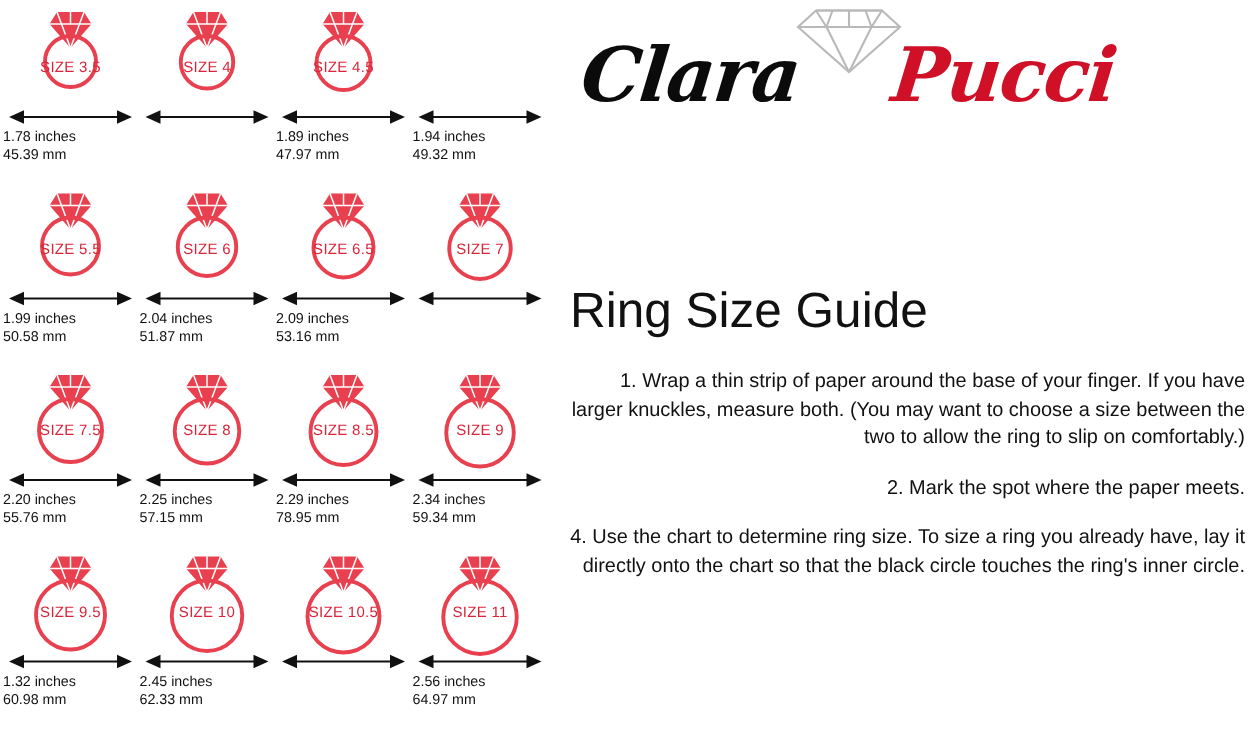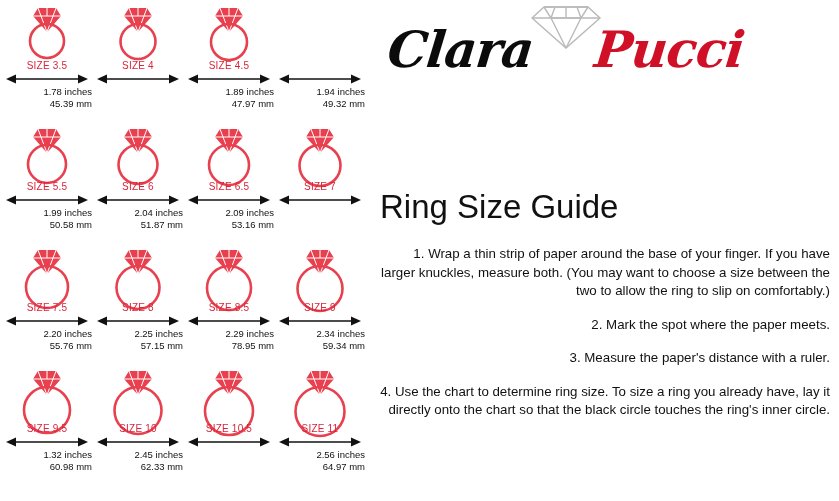--- a/index.html
+++ b/index.html
@@ -54,35 +54,34 @@
   .size-label {
     position: absolute;
     left: 0;
     right: 0;
     top: 38px;
     text-align: center;
     font-size: 10px;
     color: #d8253a;
     letter-spacing: 0.2px;
     font-family: "Liberation Sans", sans-serif;
-    margin-top: 20px;
   }
   .arrow-row {
     position: absolute;
     left: 0;
     right: 0;
     top: 69px;
     height: 12px;
   }
   .measure {
     position: absolute;
     left: 0;
     right: 0;
     top: 84px;
-    text-align: right;
+    text-align: left;
     font-size: 9.5px;
     line-height: 11.5px;
     color: #111;
     font-family: "Liberation Sans", sans-serif;
   }
 
   
   .right {
     position: absolute;
     left: 370px;
@@ -528,18 +527,17 @@
       </span>
       <span class="clara">Clara</span>
       <span class="pucci">Pucci</span>
     </div>
 
     <div class="guide-title">Ring Size Guide</div>
 
     <div class="steps" id="steps-list">
         <div class="step">1.  Wrap a thin strip of paper around the base of your finger. If you have larger knuckles, measure both. (You may want to choose a size between the two to allow the ring to slip on comfortably.)</div>
         <div class="step">2.  Mark the spot where the paper meets.</div>
-        <div class="step">3.  Measure the paper's distance with a ruler.</div>
         <div class="step">4.  Use the chart to determine ring size. To size a ring you already have, lay it directly onto the chart so that the black circle touches the ring's inner circle.</div>
       </div>
 
   </div>
 </div>
 
 </body></html>

